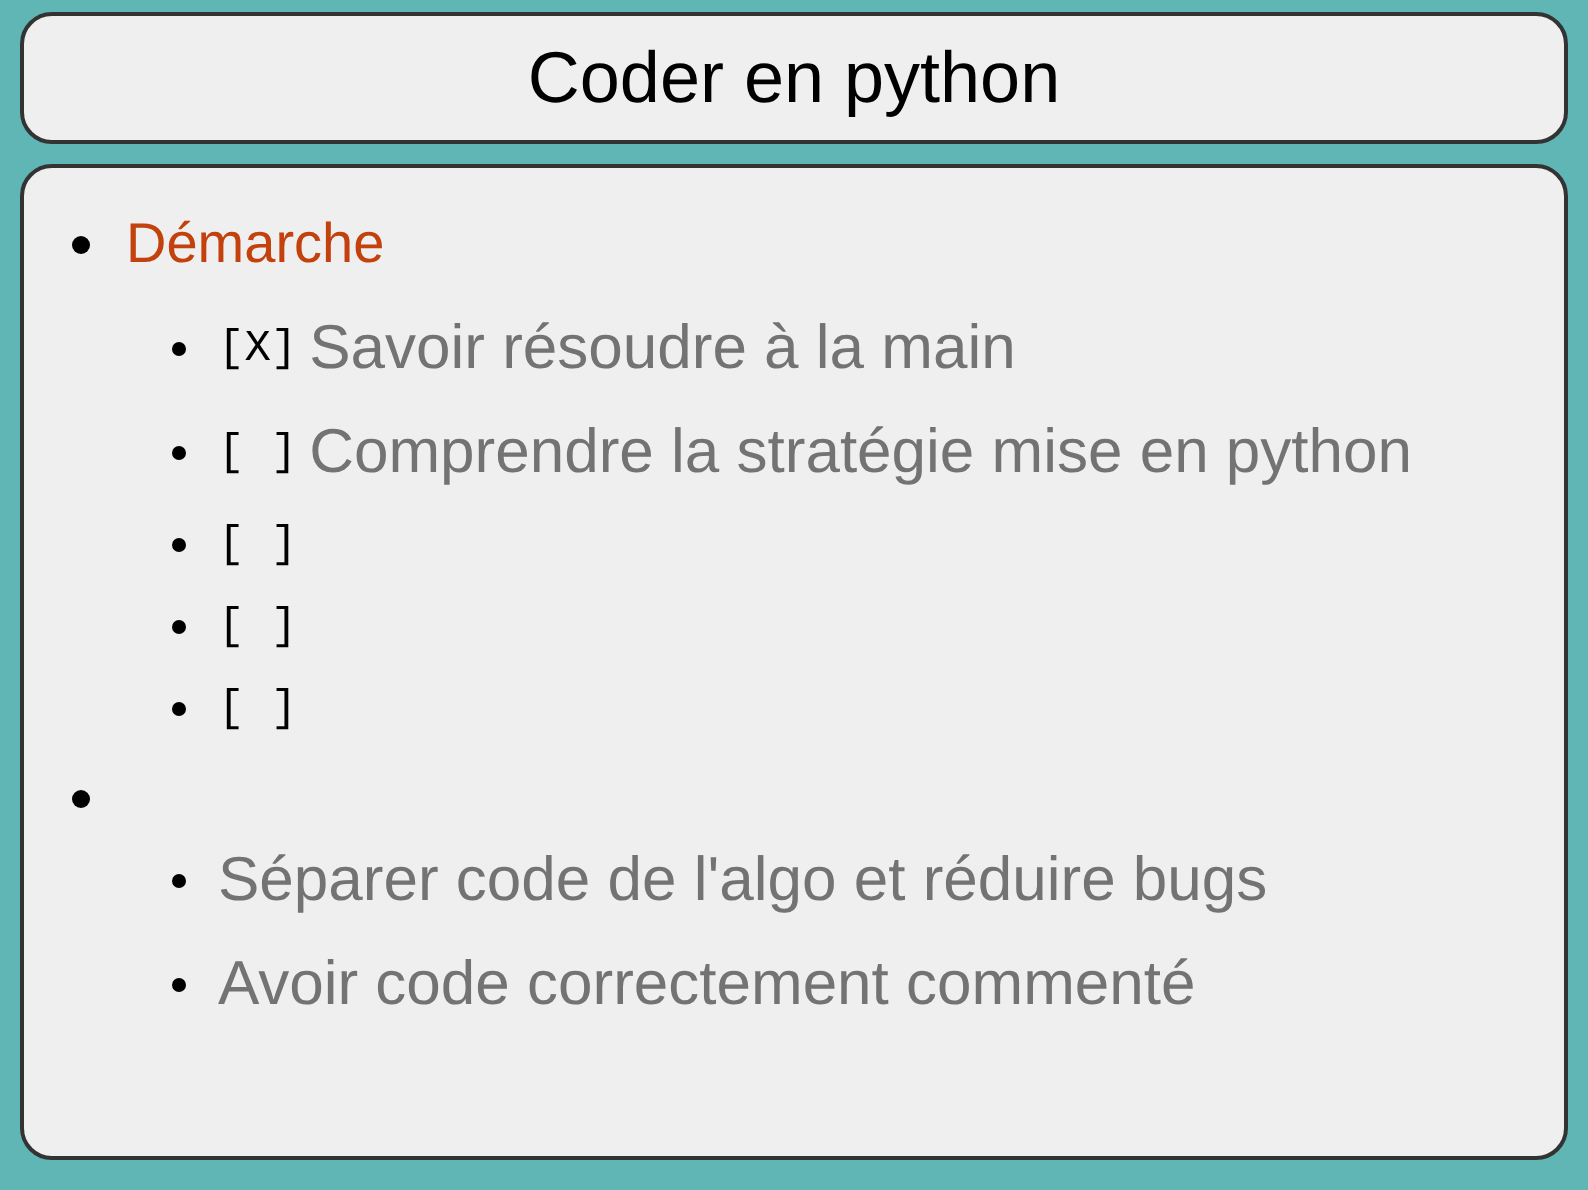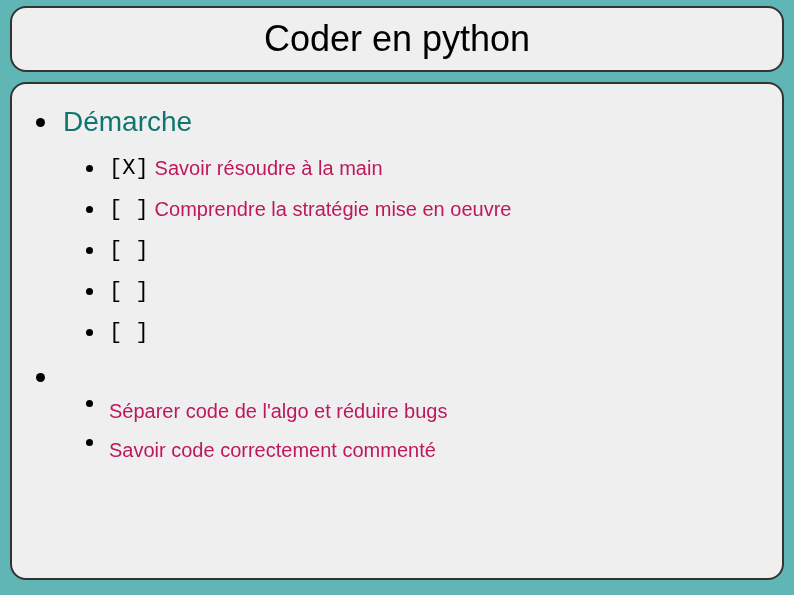--- a/index.html
+++ b/index.html
@@ -40,21 +40,21 @@
   .top-bullet {
     width: 9px;
     height: 9px;
     background: #000;
     border-radius: 50%;
     margin-right: 18px;
     flex-shrink: 0;
   }
   .top-text {
     font-size: 28px;
-    color: #0f766e;
+    color: #c2410c;
   }
   .sub-list {
     margin-left: 50px;
     margin-bottom: 28px;
   }
   .sub-item {
     display: flex;
     align-items: center;
     margin-bottom: 16px;
   }
@@ -67,29 +67,29 @@
     flex-shrink: 0;
   }
   .checkbox {
     font-family: "Courier New", monospace;
     font-size: 22px;
     color: #000;
     margin-right: 6px;
     white-space: pre;
   }
   .sub-text {
-    font-size: 20px;
-    color: #be185d;
+    font-size: 31px;
+    color: #737373;
   }
   .sub-list-plain {
     margin-left: 50px;
   }
   .sub-item-plain {
     display: flex;
-    align-items: flex-start;
+    align-items: center;
     margin-bottom: 16px;
   }
 </style>
 </head>
 <body>
 
 <div class="title-box">
   <h1>Coder en python</h1>
 </div>
 
@@ -102,21 +102,21 @@
 
   <div class="sub-list">
     <div class="sub-item">
       <span class="sub-bullet"></span>
       <span class="checkbox">[X]</span>
       <span class="sub-text">Savoir résoudre à la main</span>
     </div>
     <div class="sub-item">
       <span class="sub-bullet"></span>
       <span class="checkbox">[ ]</span>
-      <span class="sub-text">Comprendre la stratégie mise en oeuvre</span>
+      <span class="sub-text">Comprendre la stratégie mise en python</span>
     </div>
     <div class="sub-item">
       <span class="sub-bullet"></span>
       <span class="checkbox">[ ]</span>
     </div>
     <div class="sub-item">
       <span class="sub-bullet"></span>
       <span class="checkbox">[ ]</span>
     </div>
     <div class="sub-item">
@@ -129,17 +129,17 @@
     <span class="top-bullet"></span>
   </div>
 
   <div class="sub-list-plain">
     <div class="sub-item-plain">
       <span class="sub-bullet"></span>
       <span class="sub-text">Séparer code de l'algo et réduire bugs</span>
     </div>
     <div class="sub-item-plain">
       <span class="sub-bullet"></span>
-      <span class="sub-text">Savoir code correctement commenté</span>
+      <span class="sub-text">Avoir code correctement commenté</span>
     </div>
   </div>
 
 </div>
 
 </body></html>

